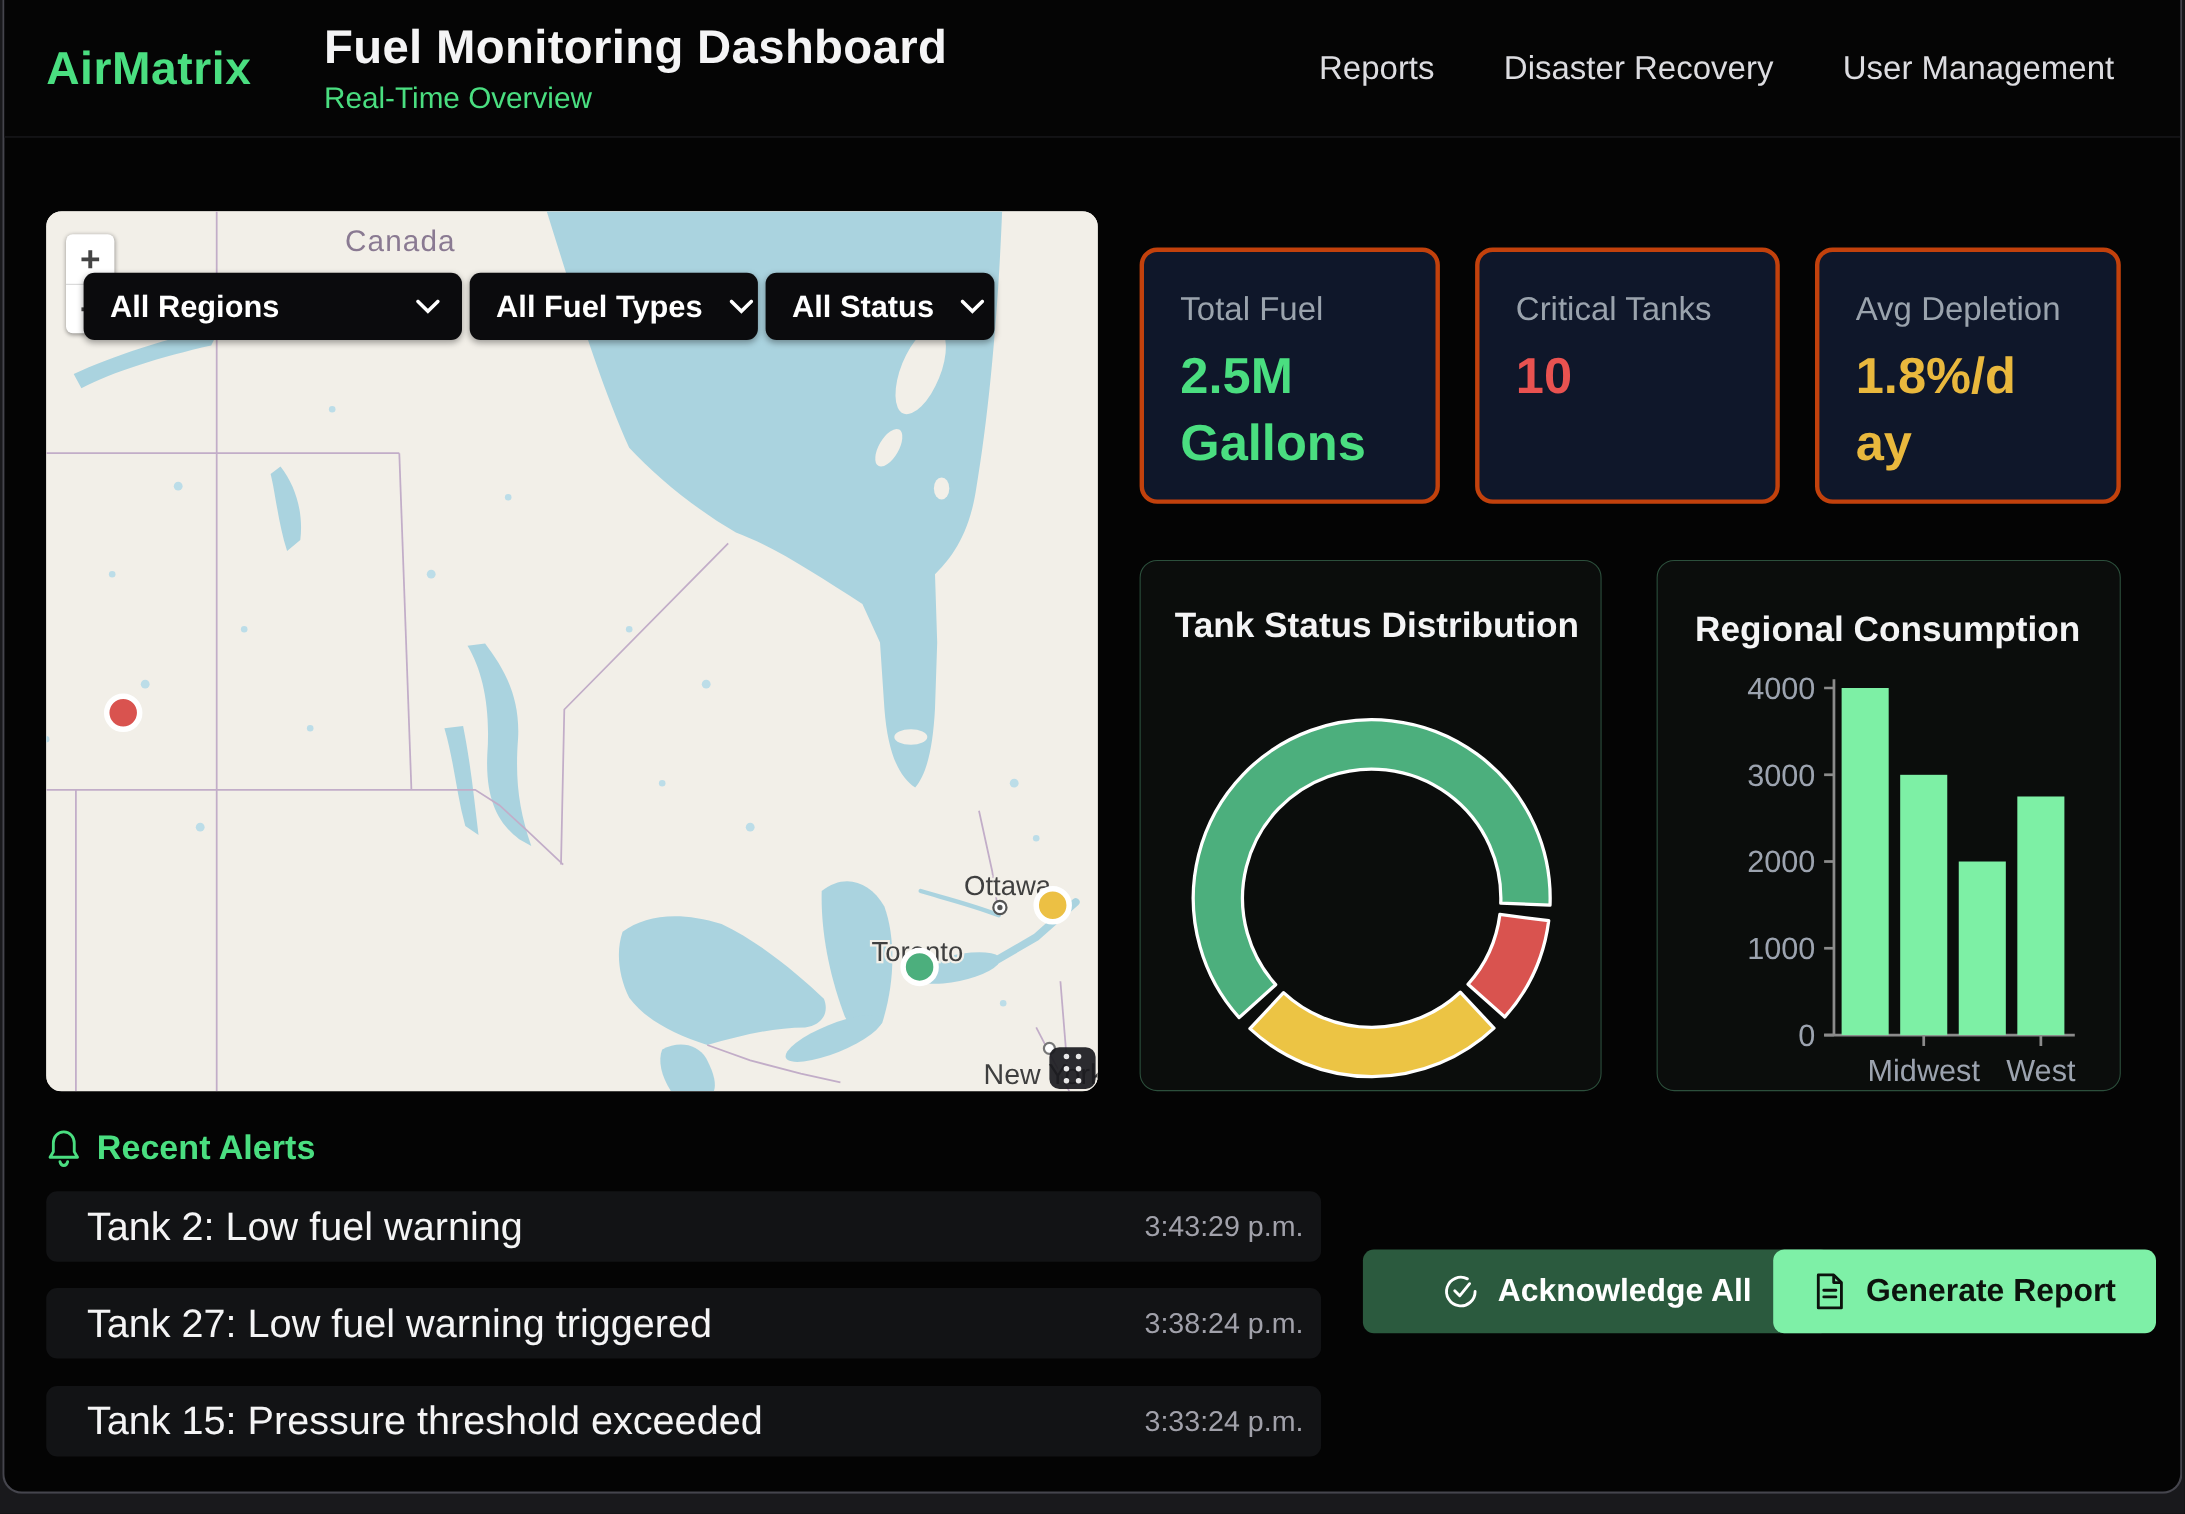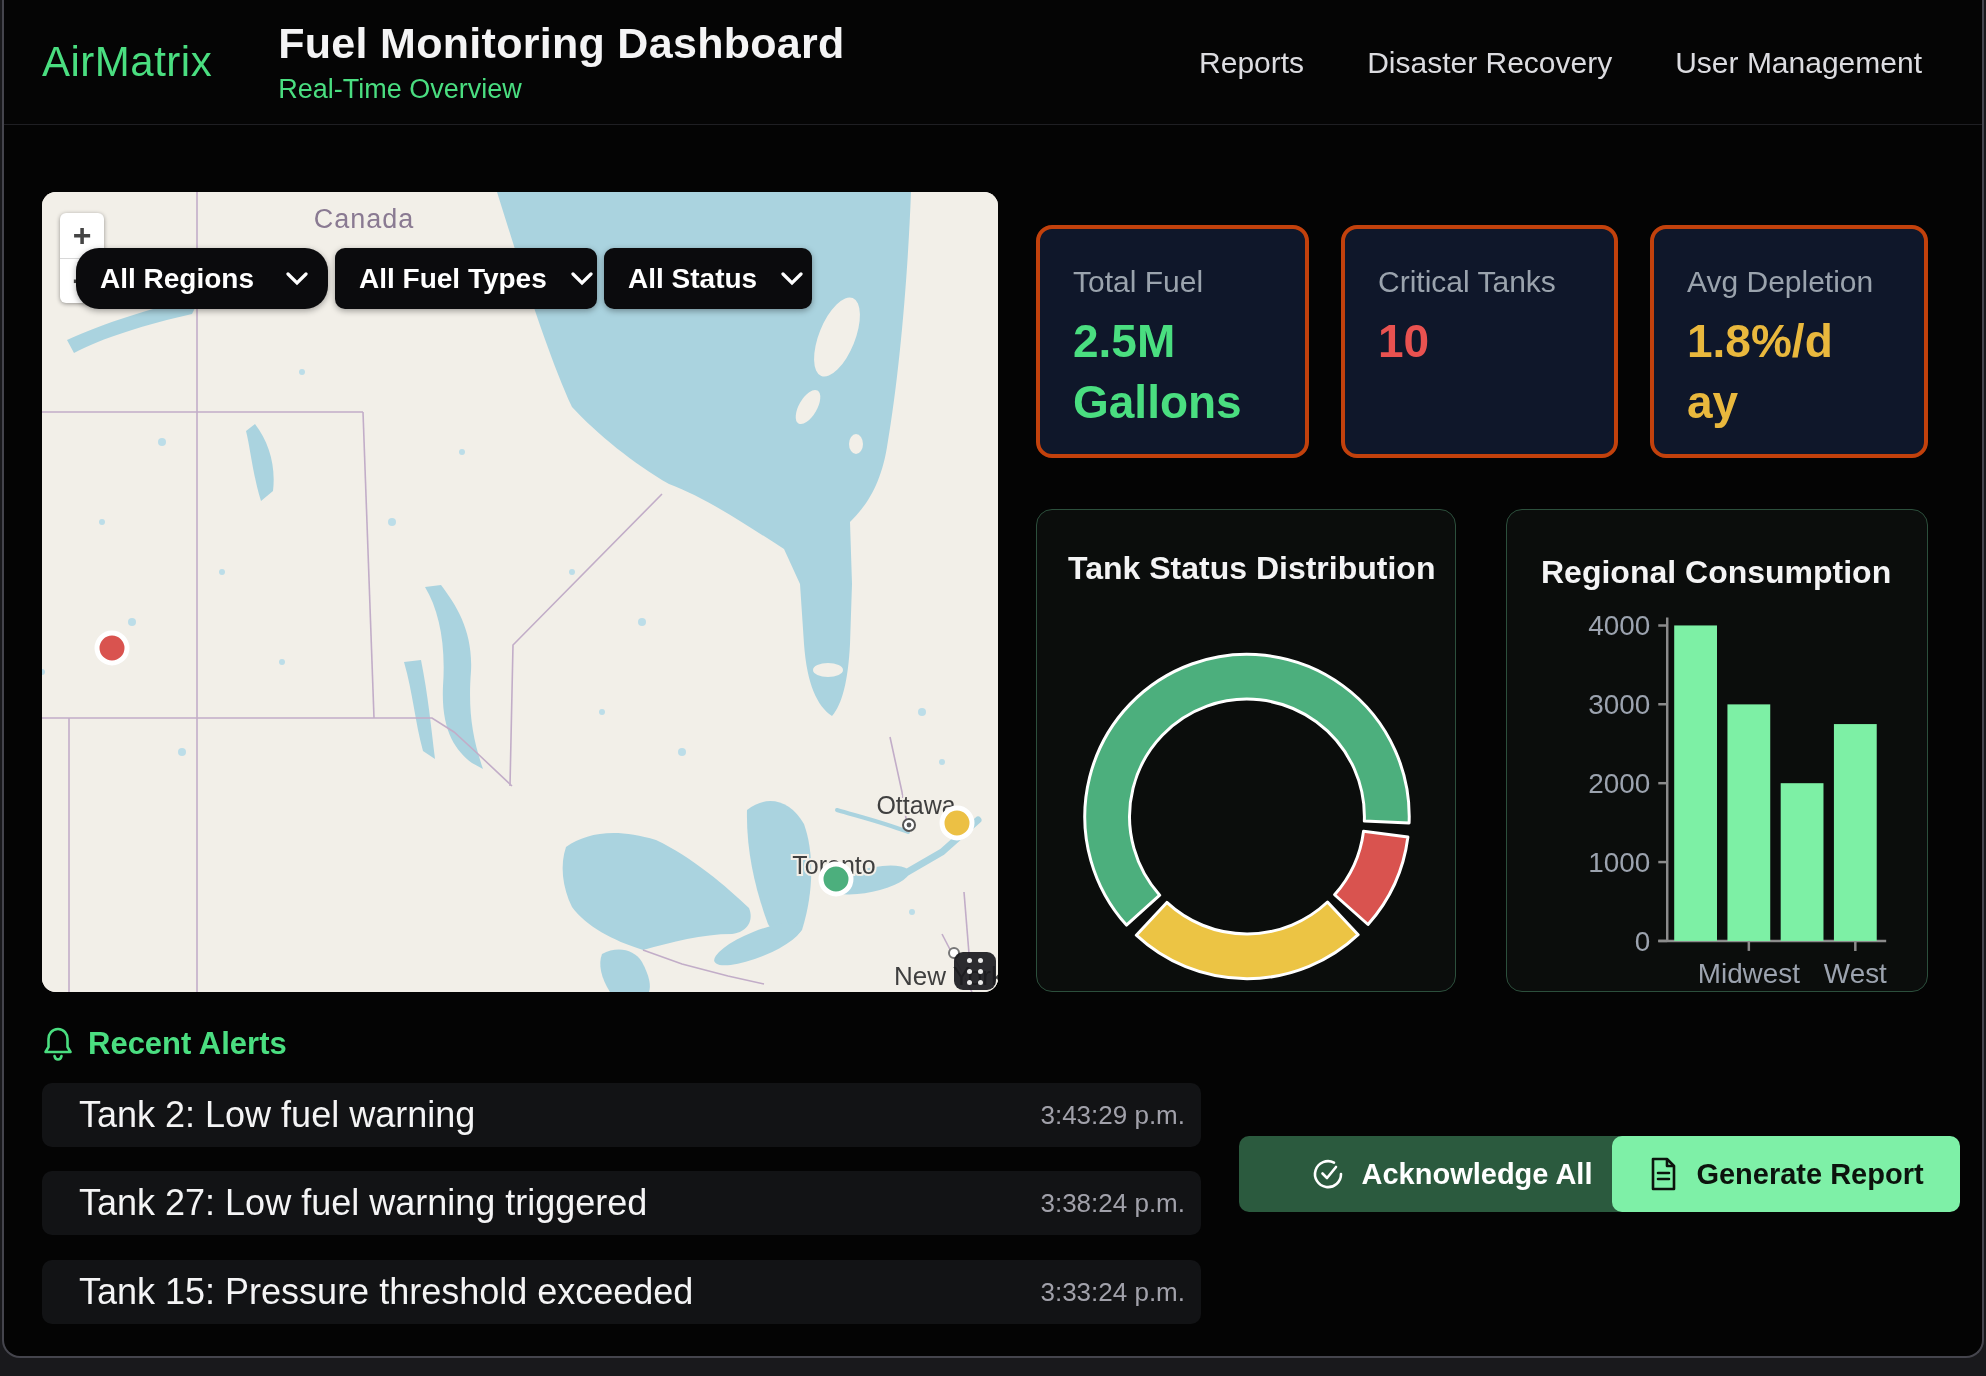--- a/index.html
+++ b/index.html
@@ -5,38 +5,38 @@
   * { margin:0; padding:0; box-sizing:border-box; }
   html,body { width:1986px; height:1376px; background:#19191c; overflow:hidden;
     font-family:"Liberation Sans","DejaVu Sans",sans-serif; }
   .app { position:absolute; left:2px; top:0; width:1982px; height:1358px;
     background:#040404; border:2px solid #45454d; border-top:none;
     border-radius:0 0 18px 18px; overflow:hidden; }
 
   
   .topbar { position:absolute; left:0; top:0; width:100%; height:125px;
     background:#050505; border-bottom:1px solid #1f1f23; display:flex; align-items:center; }
-  .brand { margin-left:38px; font-size:42px; font-weight:normal; color:#4ade80; letter-spacing:.5px; }
+  .brand { margin-left:38px; font-size:42px; font-weight:bold; color:#4ade80; letter-spacing:.5px; }
   .title-block { margin-left:66px; }
   .page-title { font-size:43px; font-weight:bold; color:#f4f4f5; letter-spacing:.3px; }
   .page-subtitle { font-size:27px; color:#4ade80; margin-top:6px; }
   .nav { position:absolute; right:60px; top:0; height:125px; display:flex; align-items:center; gap:63px; }
   .nav-item { font-size:30px; color:#dcdce0; cursor:pointer; white-space:nowrap; }
 
   
   .map { position:absolute; left:38px; top:192px; width:956px; height:800px;
     border-radius:14px; overflow:hidden; background:#f2efe8; cursor:grab; }
   .map svg.basemap { position:absolute; inset:0; }
   .map-filters { position:absolute; left:34px; top:56px; display:flex; gap:7px; z-index:3; }
   .pill { height:61px; background:#0b0b0d; border-radius:10px; display:flex; align-items:center;
     justify-content:space-between; padding:0 20px 0 24px; cursor:pointer;
     box-shadow:0 2px 6px rgba(0,0,0,.35); }
   .pill span { color:#fff; font-size:28px; font-weight:bold; white-space:nowrap; }
   .pill svg { margin-left:24px; flex:none; }
-  .pill.p1{ width:252px;border-radius:23px;} .pill.p2{ width:262px;} .pill.p3{ width:208px;}
+  .pill.p1{ width:344px;} .pill.p2{ width:262px;} .pill.p3{ width:208px;}
   .zoomctl { position:absolute; left:18px; top:21px; width:44px; height:90px; background:#fff;
     border-radius:6px; z-index:2; box-shadow:0 1px 4px rgba(0,0,0,.4); overflow:hidden; }
   .zoomctl .zbtn { height:45px; display:flex; align-items:center; justify-content:center;
     font-size:32px; font-weight:bold; color:#444; cursor:pointer; }
   .zoomctl .zdiv { height:1px; background:#d8d8d8; }
   .drag-handle { position:absolute; right:2px; bottom:2px; width:42px; height:38px;
     background:rgba(26,26,30,.92); border-radius:9px; z-index:3; display:grid;
     grid-template-columns:repeat(2,8px); grid-template-rows:repeat(3,8px); gap:3px;
     place-content:center; cursor:grab; }
   .drag-handle i { width:5px; height:5px; border-radius:50%; background:#e8e8e8; justify-self:center; align-self:center; }

